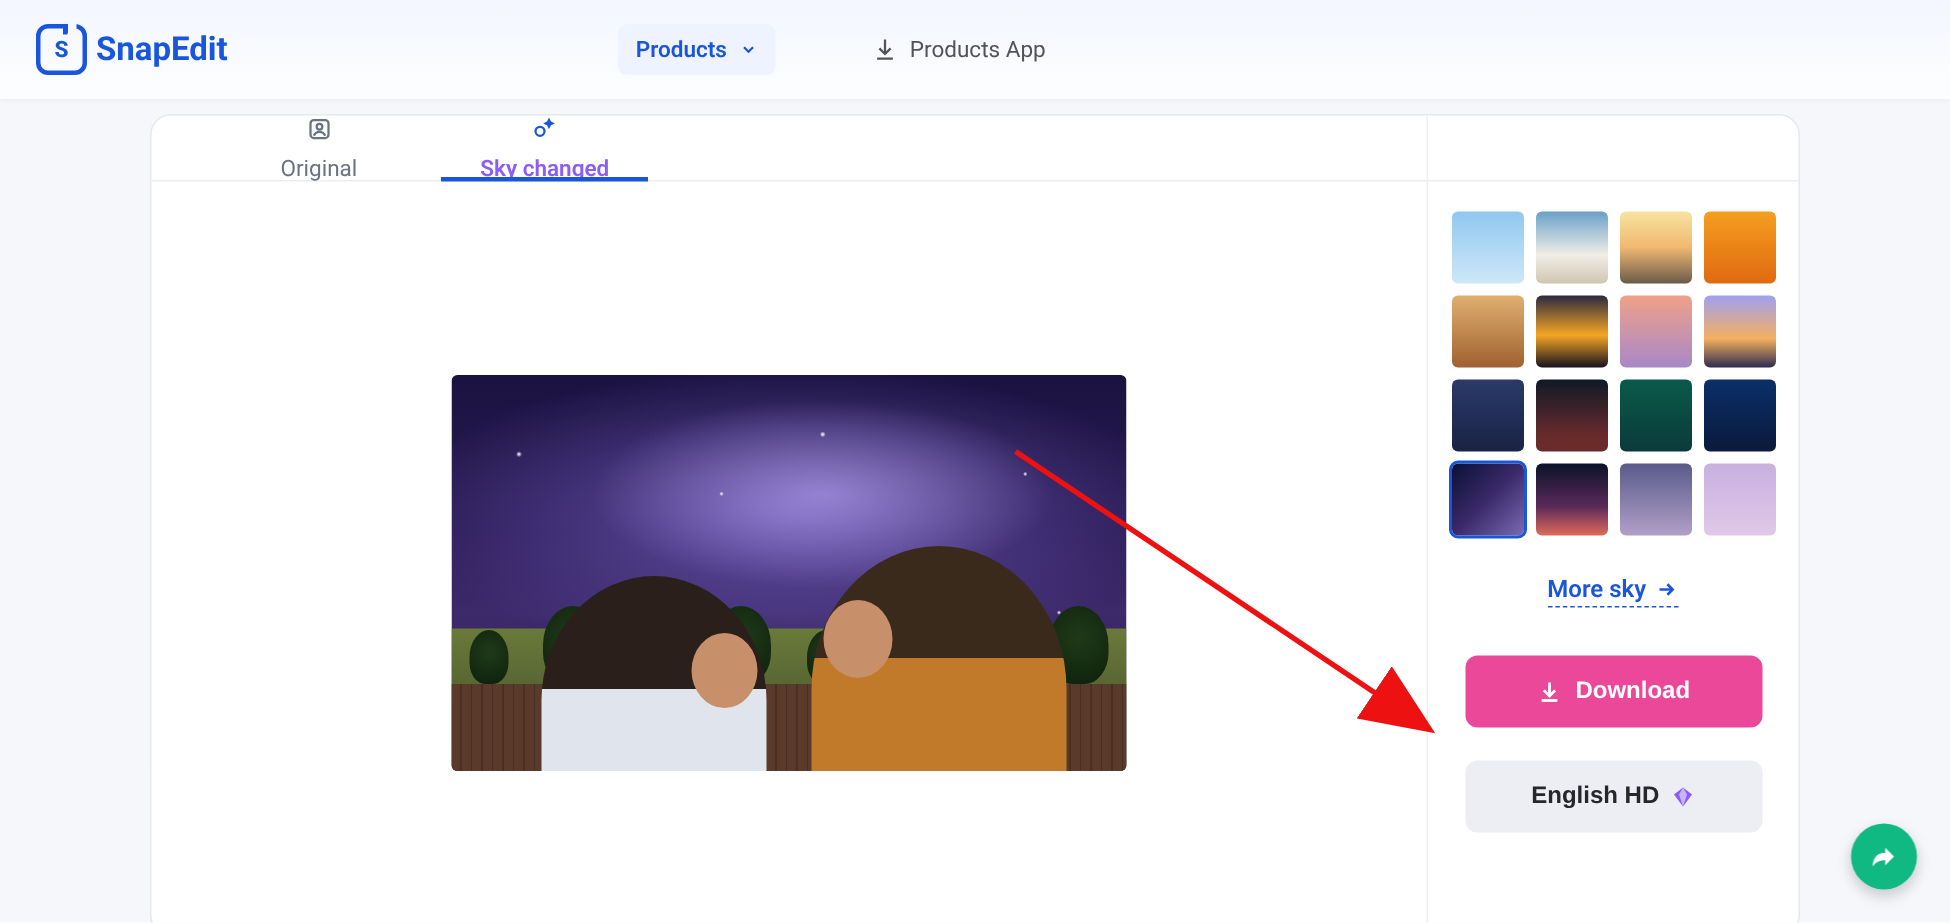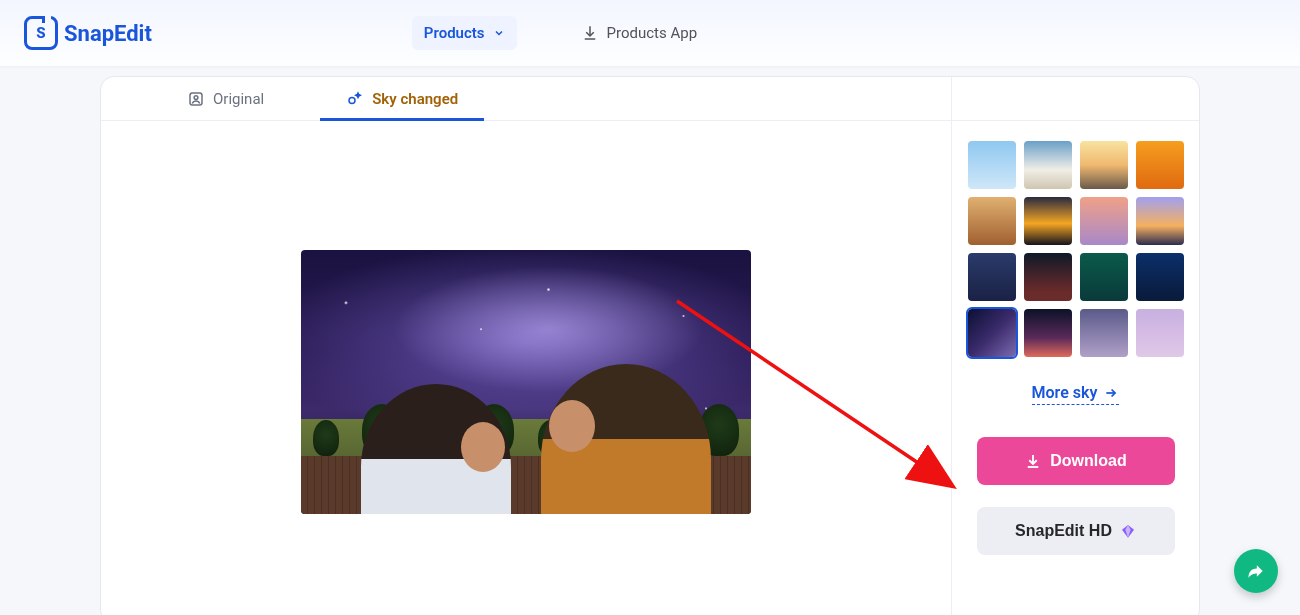--- a/index.html
+++ b/index.html
@@ -126,23 +126,24 @@
   }
   .tab {
     display: flex;
     align-items: center;
     gap: 8px;
     font-size: 15px;
     color: #6b7280;
     padding: 0 26px;
     cursor: pointer;
     position: relative;
+    flex-direction: column;
   }
   .tab.active {
-    color: #a16207;
+    color: #8b5cf6;
     font-weight: 600;
   }
   .tab.active::after {
     content: '';
     position: absolute;
     left: 0; right: 0; bottom: -1px;
     height: 3px;
     background: #1a56db;
   }
 
@@ -426,21 +427,21 @@
         <svg width="18" height="18" viewBox="0 0 24 24" fill="none" stroke="#fff" stroke-width="2.5">
             <path d="M12 4v11"></path>
             <polyline points="7 11 12 16 17 11"></polyline>
             <path d="M5 20h14"></path>
           </svg>
       </span>
       <span>Download</span>
     </button>
 
     <button class="btn secondary">
-      <span>SnapEdit HD</span>
+      <span>English HD</span>
       <span class="icn">
         <svg width="16" height="16" viewBox="0 0 24 24">
             <polygon points="12 3 21 10 12 22 3 10" fill="#8b5cf6"></polygon>
             <polygon points="12 3 16 10 12 22 8 10" fill="#c4b5fd"></polygon>
           </svg>
       </span>
     </button>
   </div>
 </div>
 

